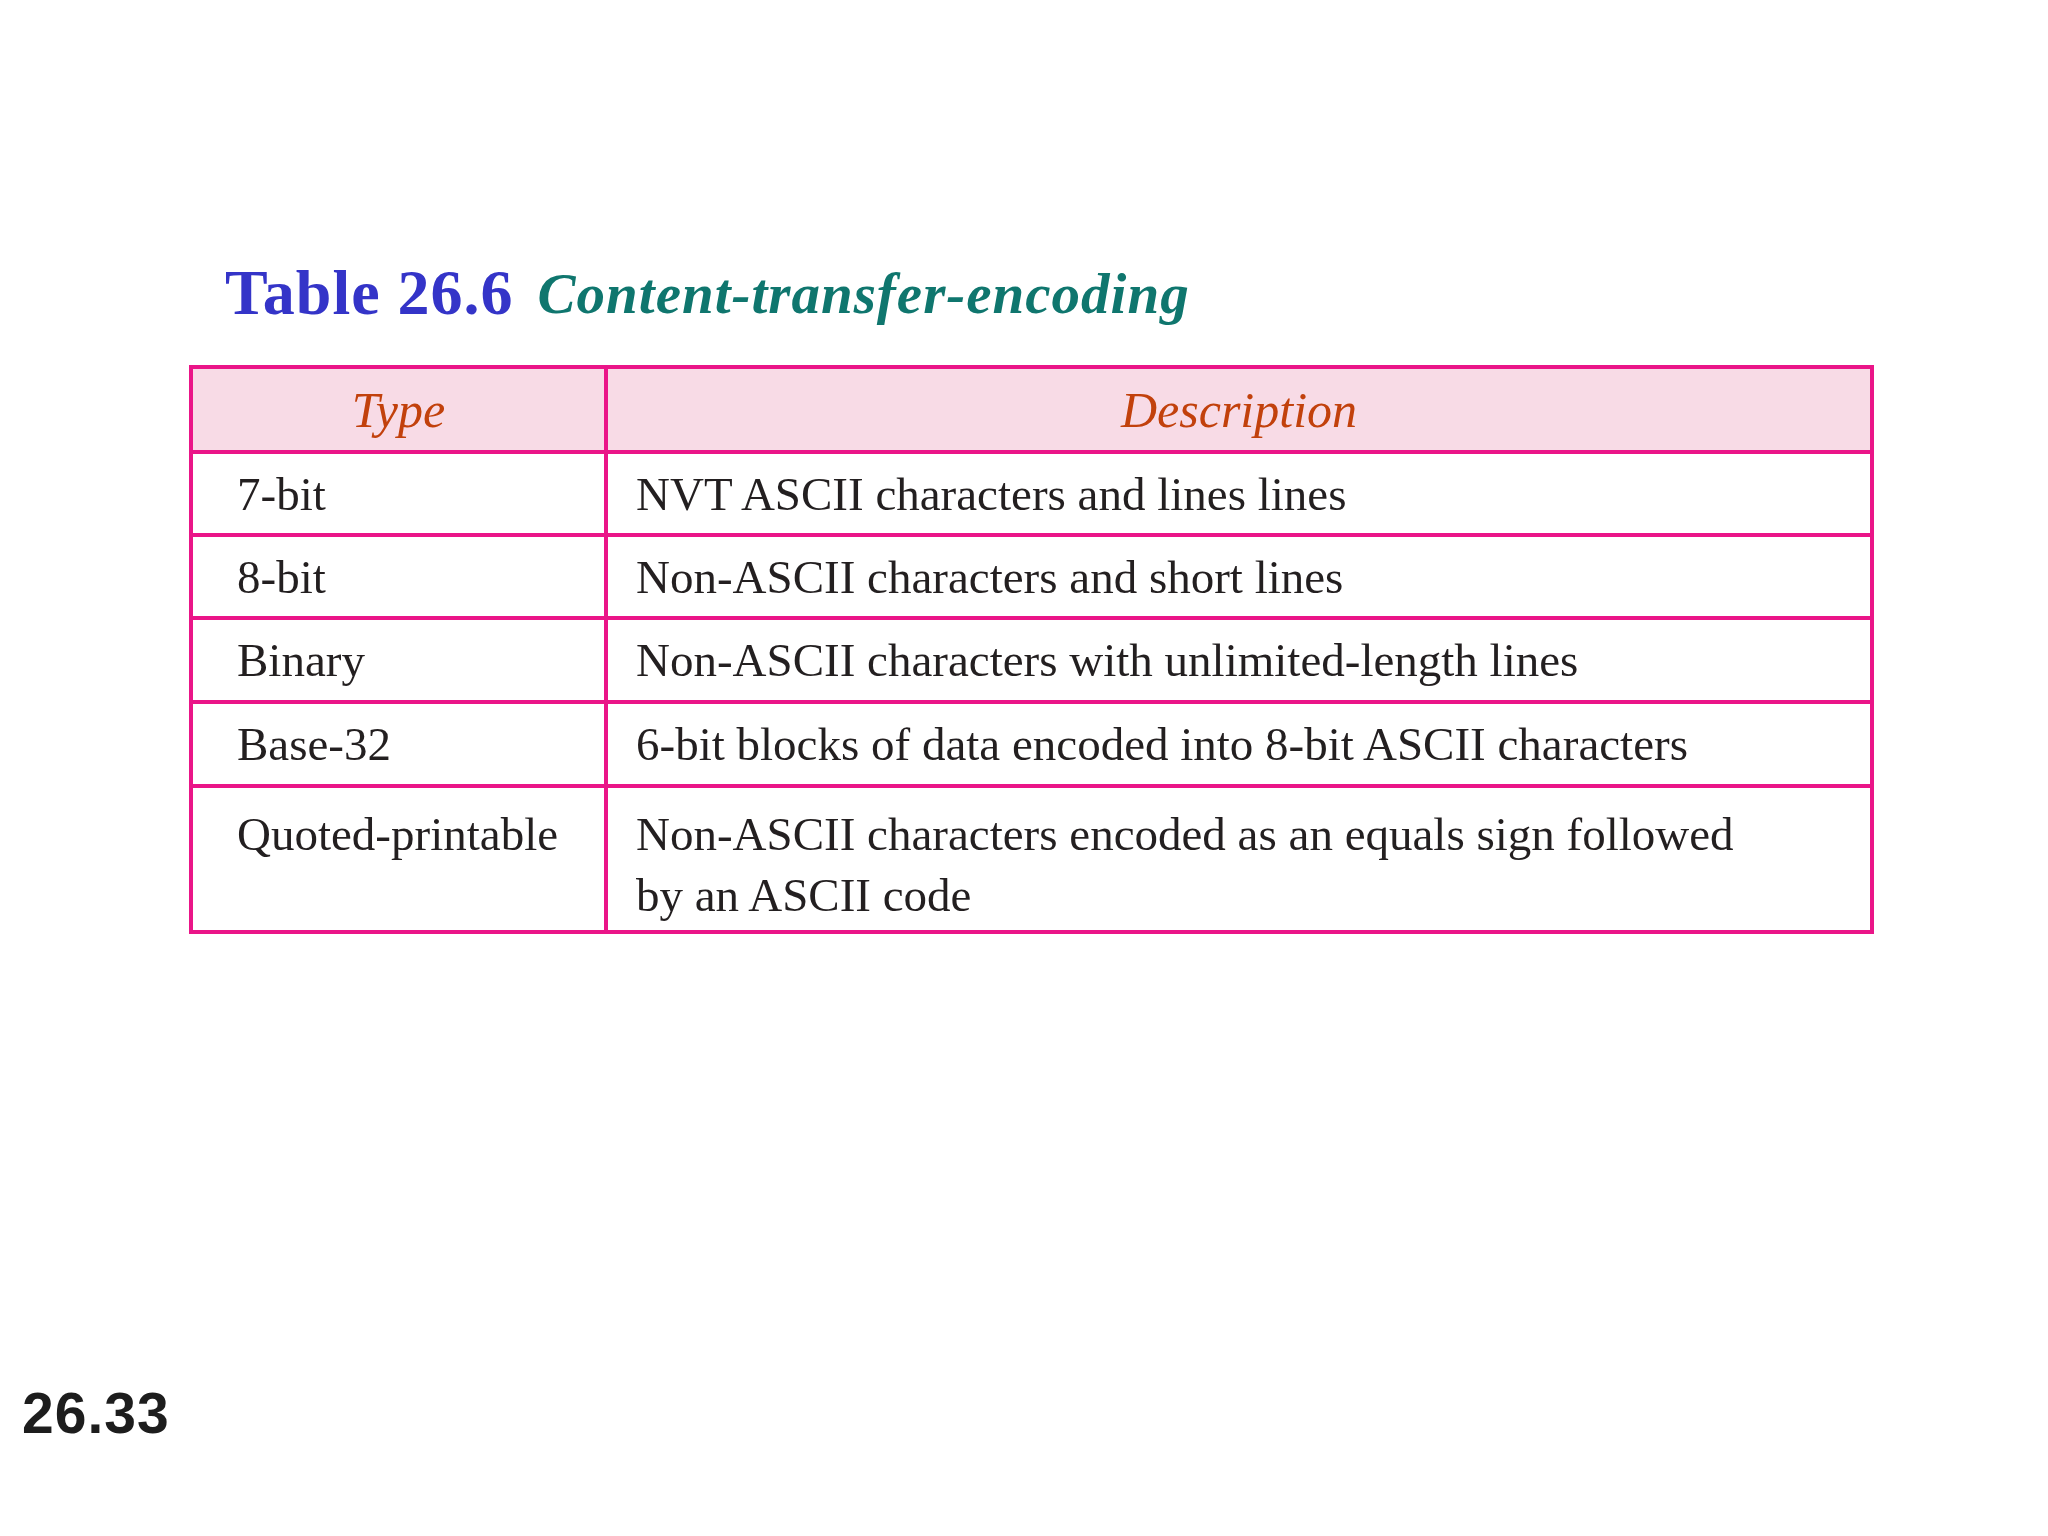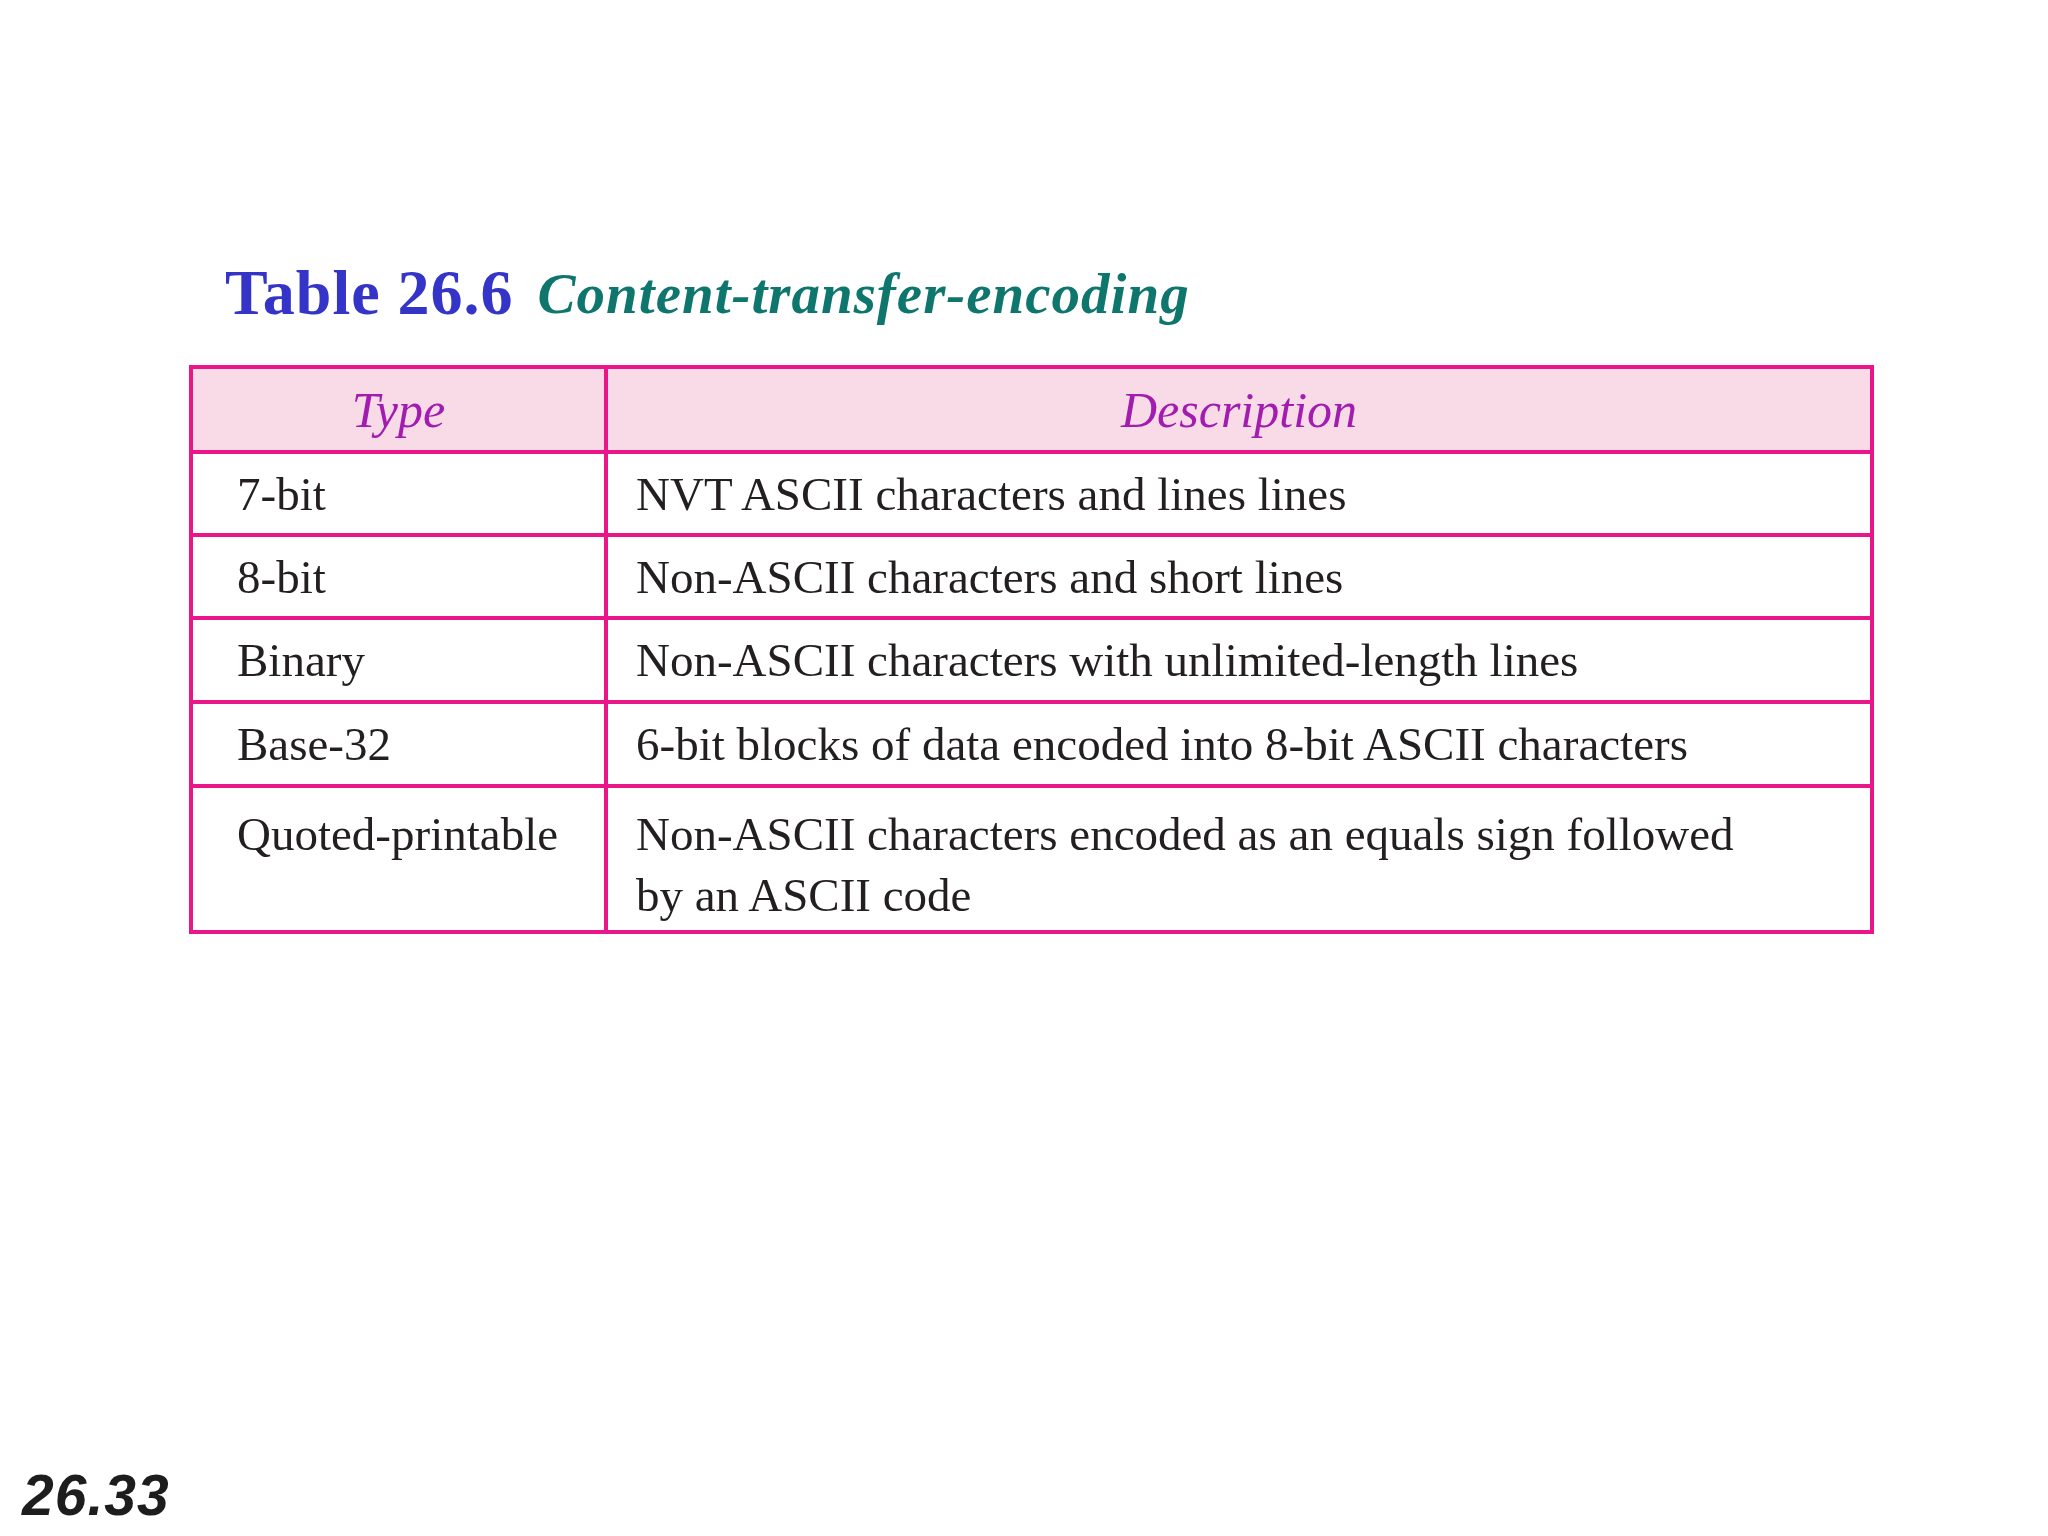--- a/index.html
+++ b/index.html
@@ -60,21 +60,21 @@
     font-size: 47px;
     color: #231f20;
     box-sizing: border-box;
   }
   .enc-table thead th {
     height: 85px;
     background: #f8dbe6;
     font-style: italic;
     font-weight: normal;
     font-size: 50px;
-    color: #a21caf;
+    color: #c2410c;
     text-align: center;
     vertical-align: middle;
   }
   .enc-table td { background: #ffffff; vertical-align: middle; }
   .enc-table tr.r    td { height: 83px; }
   .enc-table tr.r2   td { height: 84px; }
   .enc-table tr.r-last td {
     height: 146px;
     vertical-align: top;
     padding-top: 16px;
@@ -84,27 +84,26 @@
   .enc-table td.desc {
     padding-left: 28px;
     padding-right: 30px;
     white-space: pre-line;
   }
 
   
   .page-number {
     position: absolute;
     left: 22px;
-    top: 1462px;
+    top: 1380px;
     font-family: "Liberation Sans", "DejaVu Sans", sans-serif;
     font-weight: bold;
     font-size: 57px;
     color: #1d1d1d;
     letter-spacing: 1px;
-    font-style: italic;
   }
 </style>
 </head>
 <body>
 
 <div class="slide">
 
   <div class="title-row">
     <span class="table-label">Table 26.6</span>
     <span class="table-title">Content-transfer-encoding</span>

